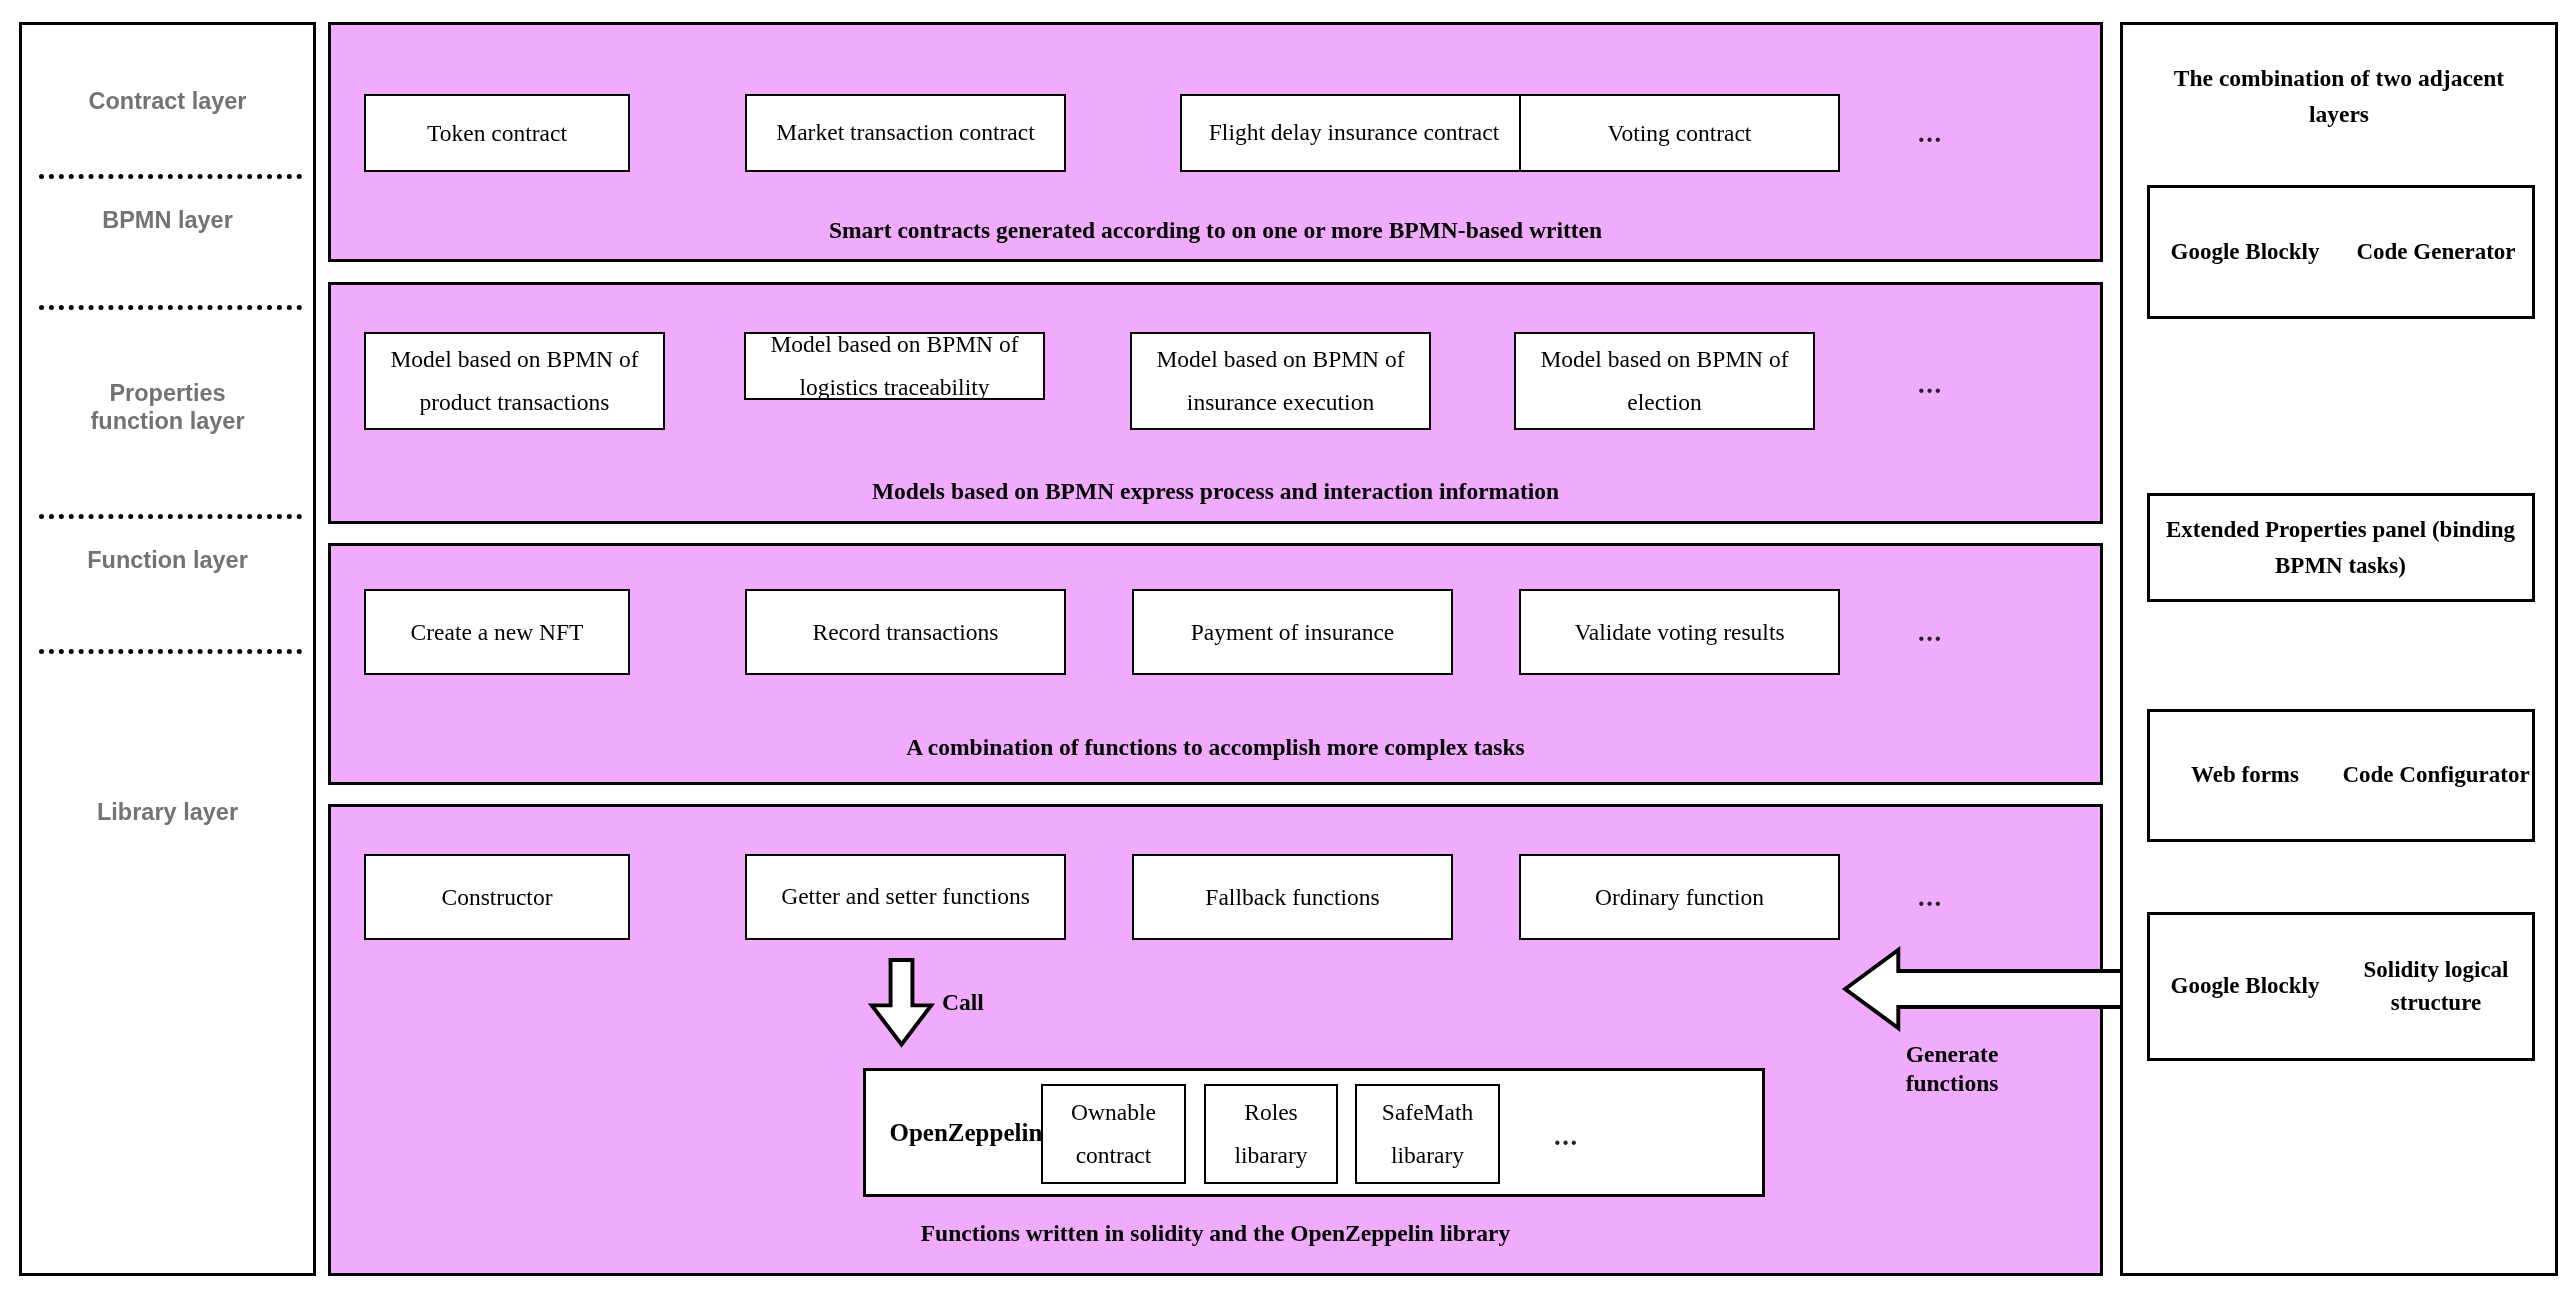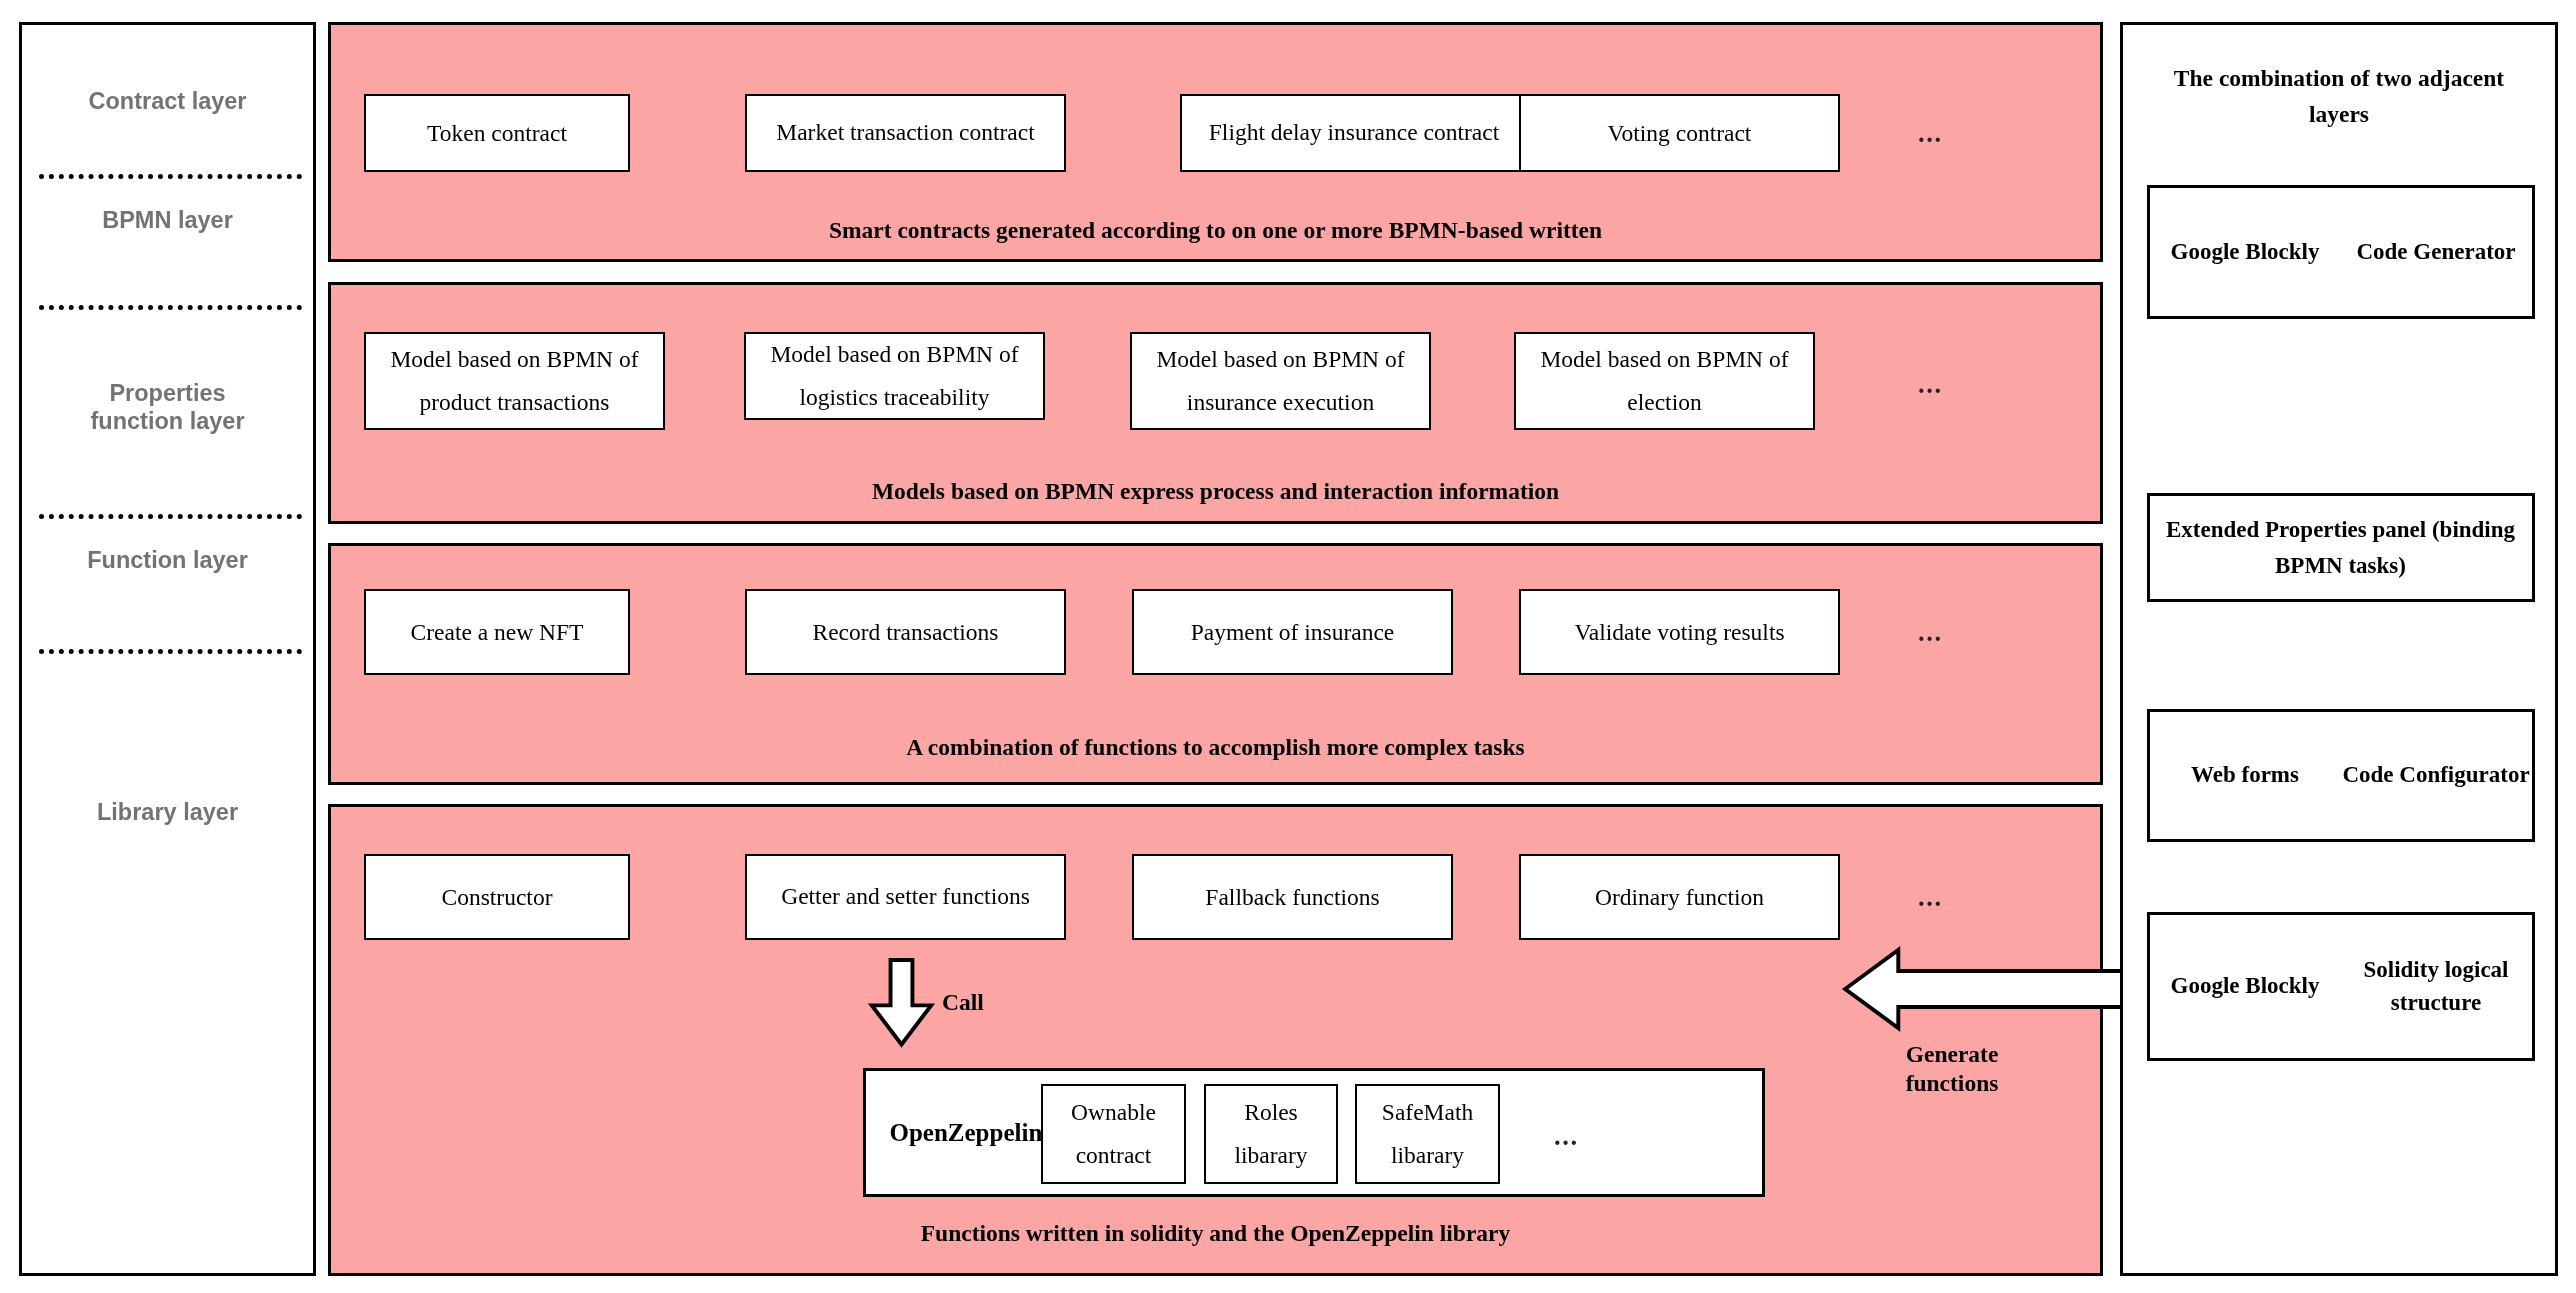--- a/index.html
+++ b/index.html
@@ -18,21 +18,21 @@
 
   
   .layer-label{position:absolute;left:0;width:100%;text-align:center;
                font-family:"Liberation Sans","DejaVu Sans",sans-serif;
                font-weight:bold;font-size:23.5px;color:#737373;line-height:1.18;}
   .dotline{position:absolute;left:17px;width:263px;height:0;
            border-top:5.5px dotted #000;}
 
   
   .layer-panel{position:absolute;left:0;width:1775px;box-sizing:border-box;
-               border:3.1px solid #000;background:#fca5a5;}
+               border:3.1px solid #000;background:#f0abfc;}
 
   .cell{position:absolute;box-sizing:border-box;border:2.3px solid #000;
         background:#fff;display:flex;align-items:center;justify-content:center;
         text-align:center;font-size:23.5px;line-height:1.30;color:#000;padding:1.6px 4.7px;}
   .cell.two{line-height:1.85;}
 
   .caption{position:absolute;left:0;width:100%;text-align:center;
            font-weight:bold;font-size:23.5px;color:#000;white-space:nowrap;}
 
   .dots{position:absolute;font-size:26.6px;font-weight:bold;color:#222;
@@ -75,21 +75,21 @@
     <div class="cell" style="left:33px;  top:69px; width:266px;height:78px;">Token contract</div>
     <div class="cell two" style="left:414px; top:69px; width:321px;height:78px;">Market transaction contract</div>
     <div class="cell two" style="left:801px;top:69px; width:348px;height:78px;margin-left:48px;">Flight delay insurance contract</div>
     <div class="cell" style="left:1188px;top:69px; width:321px;height:78px;">Voting contract</div>
     <div class="dots" style="left:1587px;top:95px;">...</div>
     <div class="caption" style="top:192px;">Smart contracts generated according to on one or more BPMN-based written</div>
   </div>
 
   <div class="layer-panel" style="top:260px;height:242px;">
     <div class="cell two" style="left:33px;  top:47px; width:301px;height:98px;">Model based on BPMN of product transactions</div>
-    <div class="cell two" style="left:413px; top:47px; width:301px;height:88px;">Model based on BPMN of logistics traceability</div>
+    <div class="cell two" style="left:413px; top:47px; width:301px;height:68px;">Model based on BPMN of logistics traceability</div>
     <div class="cell two" style="left:799px;top:47px; width:301px;height:98px;">Model based on BPMN of insurance execution</div>
     <div class="cell two" style="left:1183px;top:47px; width:301px;height:98px;">Model based on BPMN of election</div>
     <div class="dots" style="left:1587px;top:86px;">...</div>
     <div class="caption" style="top:193px;">Models based on BPMN express process and interaction information</div>
   </div>
 
   <div class="layer-panel" style="top:521px;height:242px;">
     <div class="cell" style="left:33px;  top:43px; width:266px;height:86px;">Create a new NFT</div>
     <div class="cell" style="left:414px; top:43px; width:321px;height:86px;">Record transactions</div>
     <div class="cell" style="left:801px;top:43px; width:321px;height:86px;">Payment of insurance</div>

